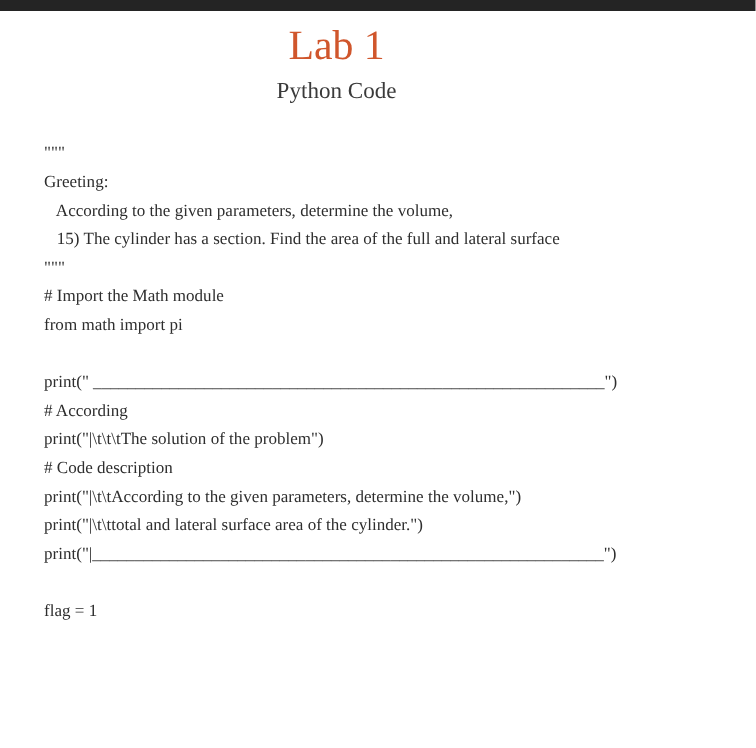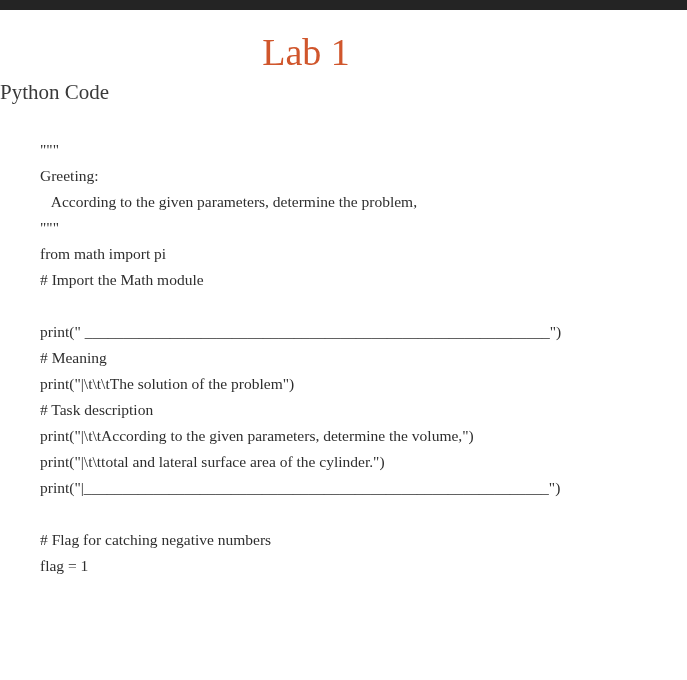--- a/index.html
+++ b/index.html
@@ -19,25 +19,26 @@
     height: 10px;
     background: #242424;
   }
   .page {
     width: 612px;
   }
   .title {
     text-align: center;
     font-size: 38px;
     font-weight: 400;
-    margin: 20px 0 0 0;
+    margin: 10px 0 0 0;
     color: #d0562c;
     font-family: "Liberation Serif", serif;
   }
   .subtitle {
+    text-align: center;
     font-size: 21px;
     font-weight: 400;
     margin: 6px 0 0 0;
     color: #3a3a3a;
     font-family: "Liberation Serif", serif;
   }
   .code {
     margin: 32px 0 0 40px;
     font-size: 15.5px;
   }
@@ -52,29 +53,29 @@
 
 <div class="top-bar"></div>
 
 <div class="page">
   <h1 class="title">Lab 1</h1>
   <h2 class="subtitle">Python Code</h2>
 
   <div class="code">
       <div class="code-line">"""</div>
       <div class="code-line">Greeting:</div>
-      <div class="code-line">   According to the given parameters, determine the problem,</div>
+      <div class="code-line">   According to the given parameters, determine the volume,</div>
+      <div class="code-line">   15) The cylinder has a section. Find the area of the full and lateral surface</div>
       <div class="code-line">"""</div>
+      <div class="code-line"># Import the Math module</div>
       <div class="code-line">from math import pi</div>
-      <div class="code-line"># Import the Math module</div>
       <div class="code-line"></div>
       <div class="code-line">print(" ____________________________________________________________")</div>
-      <div class="code-line"># Meaning</div>
+      <div class="code-line"># According</div>
       <div class="code-line">print("|\t\t\tThe solution of the problem")</div>
-      <div class="code-line"># Task description</div>
+      <div class="code-line"># Code description</div>
       <div class="code-line">print("|\t\tAccording to the given parameters, determine the volume,")</div>
       <div class="code-line">print("|\t\ttotal and lateral surface area of the cylinder.")</div>
       <div class="code-line">print("|____________________________________________________________")</div>
       <div class="code-line"></div>
-      <div class="code-line"># Flag for catching negative numbers</div>
       <div class="code-line">flag = 1</div>
     </div>
 </div>
 
 </body></html>

